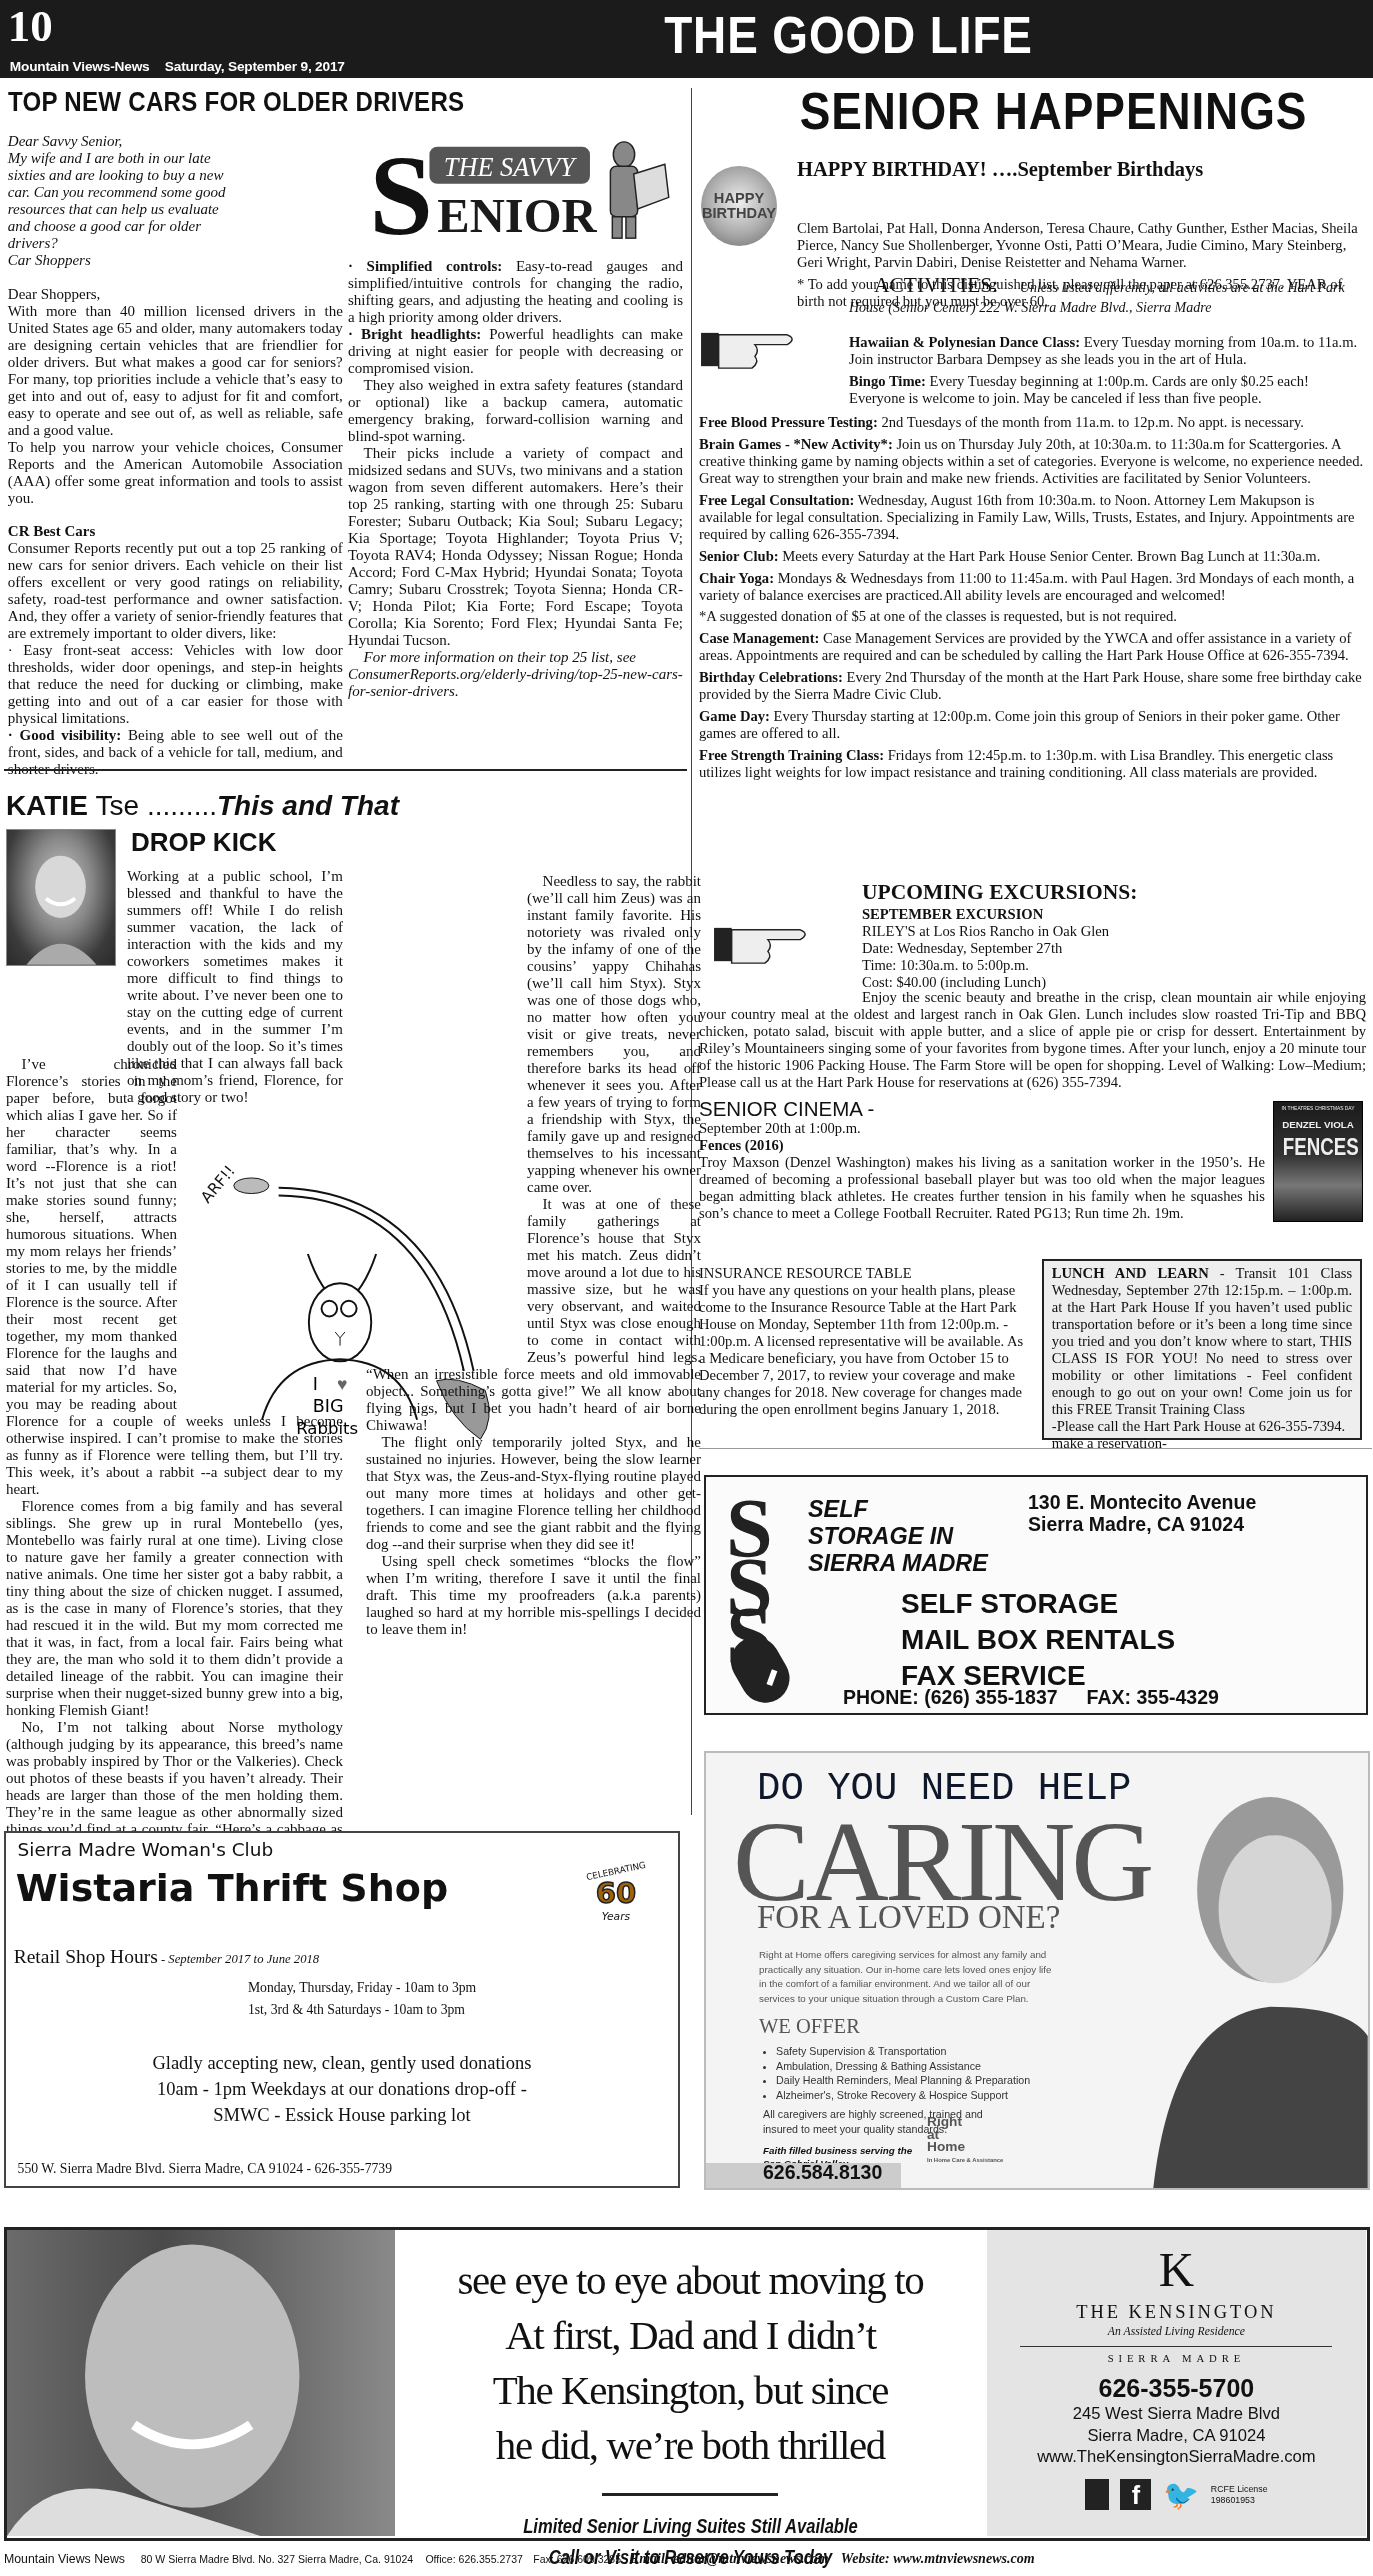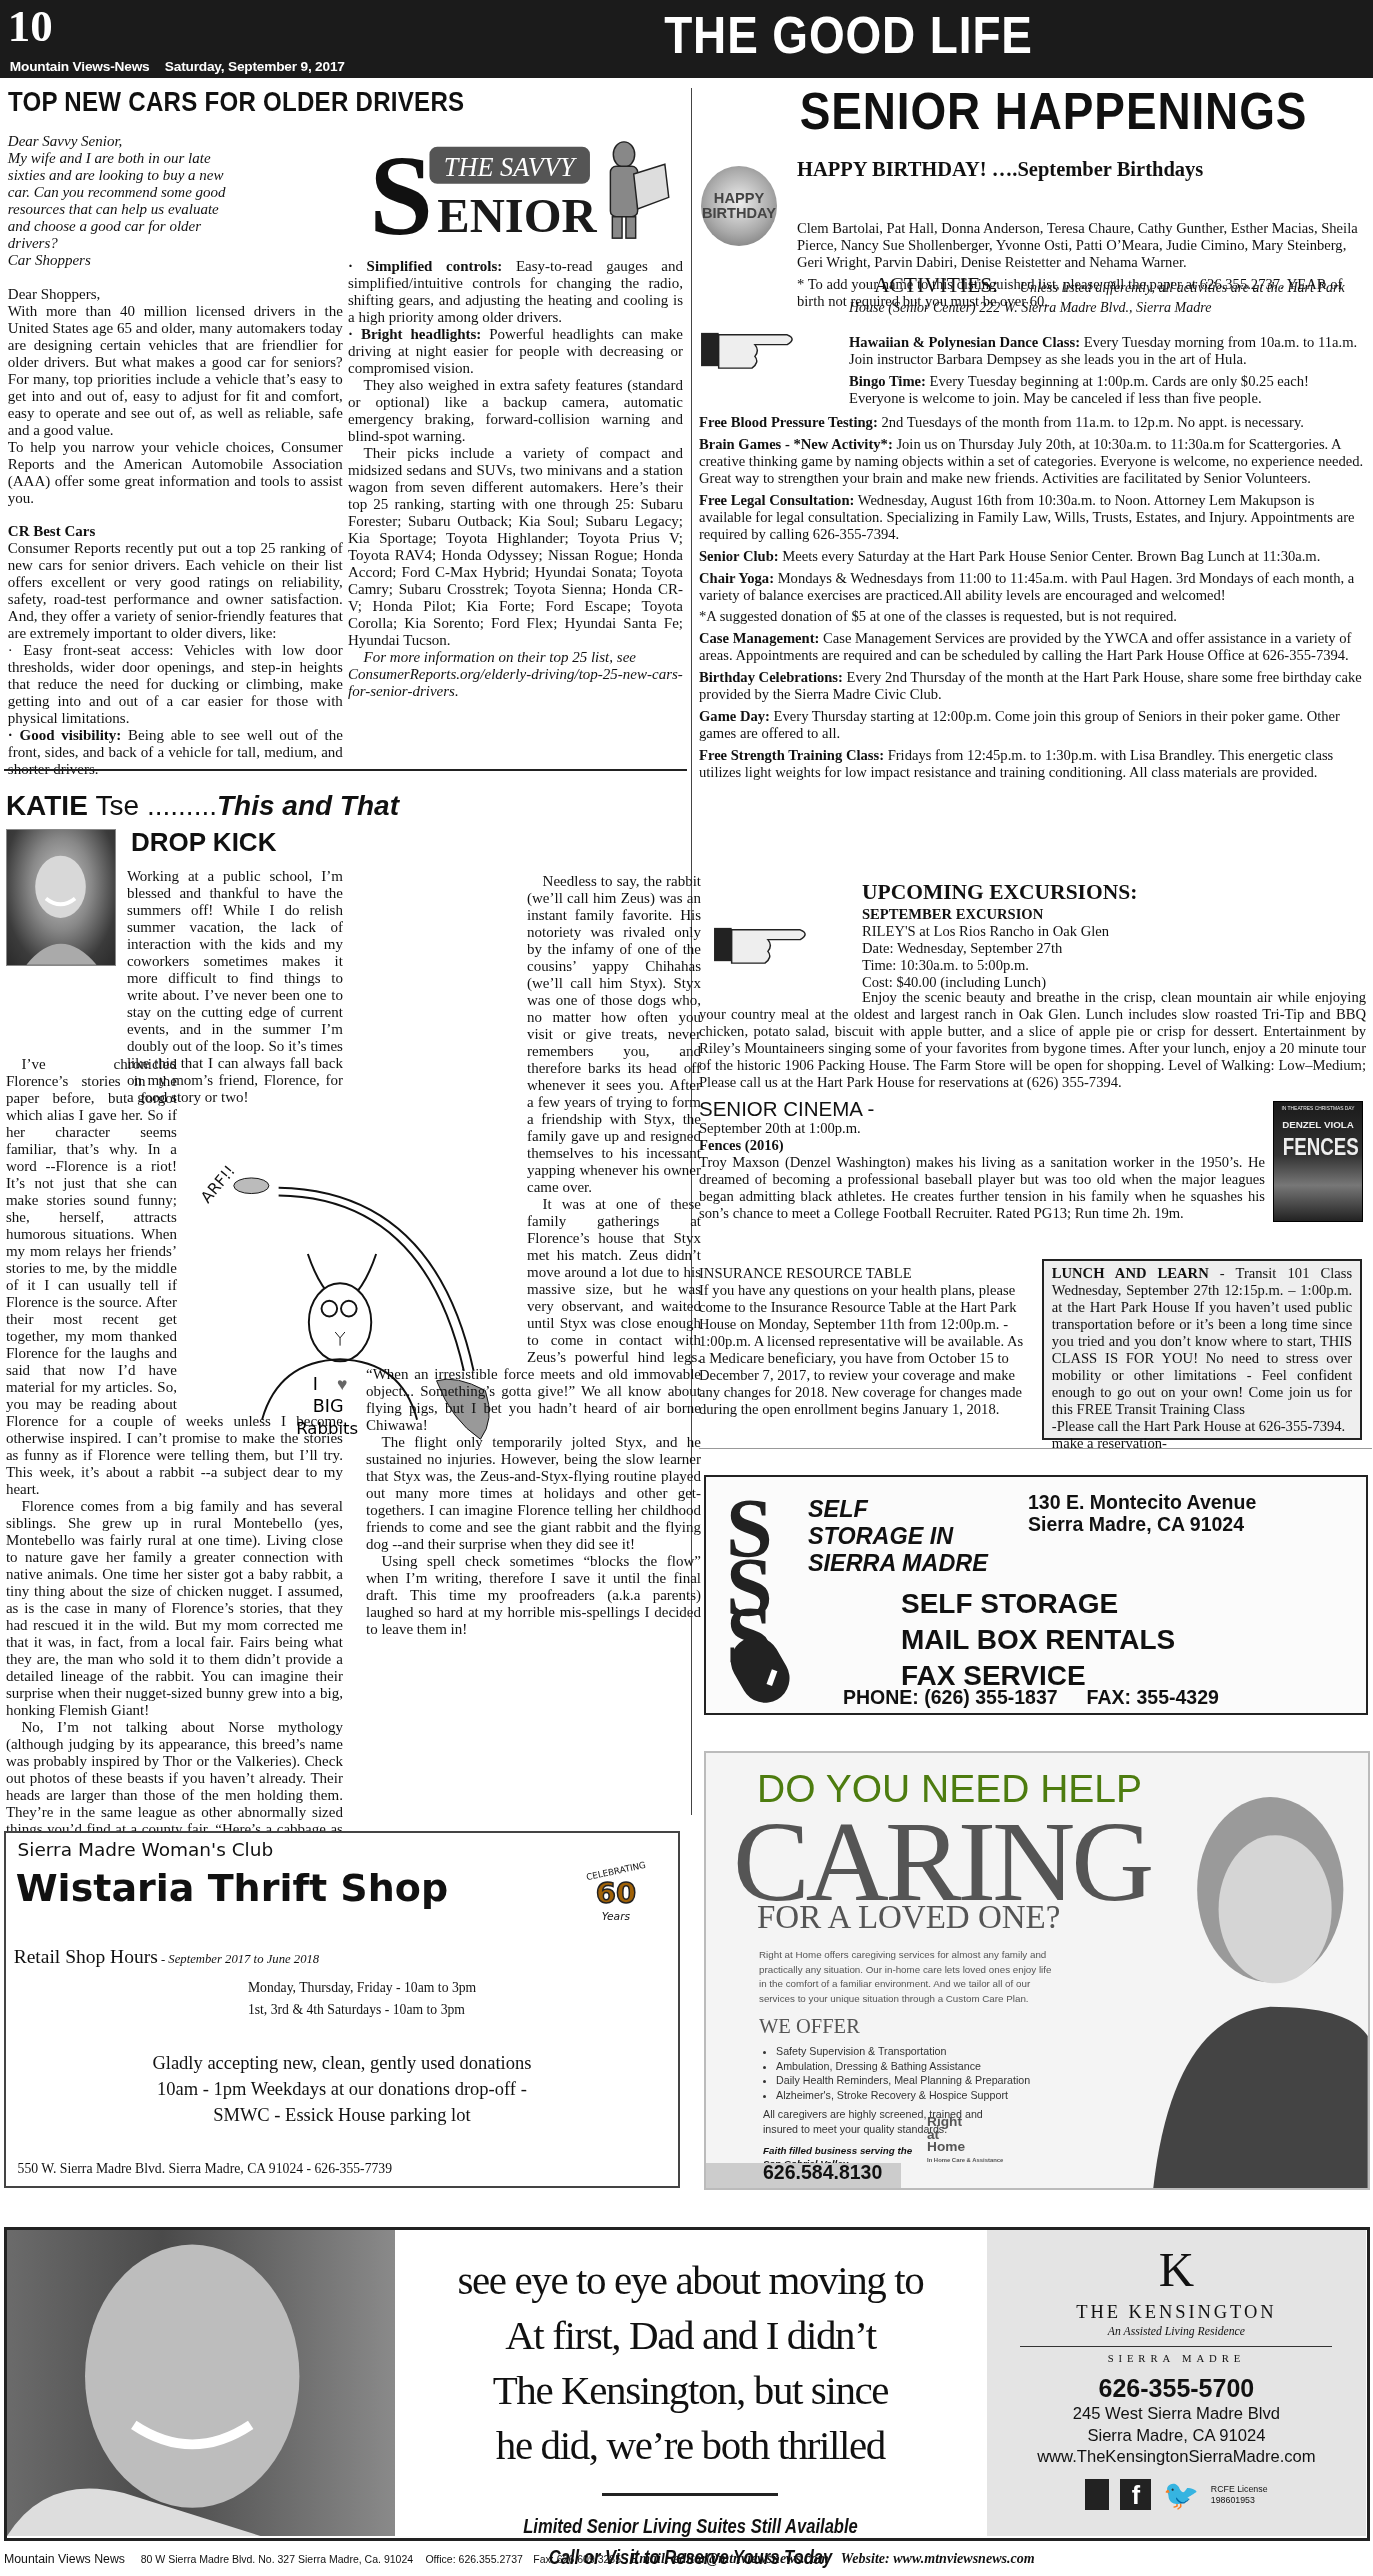--- a/index.html
+++ b/index.html
@@ -276,21 +276,21 @@
 </div>
 
 <div id="caring-ad" class="abs">
   <div class="abs" style="right:0;top:9.8px;width:215px;height:425px;">
     <svg width="215" height="425" viewBox="0 0 220 436">
       <ellipse cx="120" cy="130" rx="75" ry="95" fill="#9a9a9a"></ellipse>
       <ellipse cx="125" cy="150" rx="58" ry="76" fill="#d5d5d5"></ellipse>
       <path d="M0 436 Q20 260 120 250 Q200 250 220 280 V436z" fill="#444"></path>
     </svg>
   </div>
-  <div class="abs" style="left:51px;top:13.7px;font-family:Liberation Sans, sans-serif;font-size:39px;color:#4d7c0f;">DO YOU NEED HELP</div>
+  <div class="abs" style="left:51px;top:13.7px;font-family:Liberation Mono, monospace;font-size:39px;color:#0f172a;">DO YOU NEED HELP</div>
   <div class="abs" style="left:27px;top:43px;font-family:'Liberation Serif',serif;font-size:115px;color:#555;letter-spacing:-3.9px;">CARING</div>
   <div class="abs" style="left:51px;top:146px;font-family:'Liberation Serif',serif;font-size:33px;color:#555;">FOR A LOVED ONE?</div>
   <div class="abs" style="left:53px;top:195px;width:302px;font-family:'Liberation Sans',sans-serif;font-size:9.8px;line-height:14.6px;color:#555;">Right at Home offers caregiving services for almost any family and practically any situation. Our in-home care lets loved ones enjoy life in the comfort of a familiar environment. And we tailor all of our services to your unique situation through a Custom Care Plan.</div>
   <div class="abs" style="left:53px;top:262px;font-family:'Liberation Serif',serif;font-size:20.5px;color:#555;">WE OFFER</div>
   <ul class="abs" style="left:70px;top:291px;font-family:'Liberation Sans',sans-serif;font-size:10.7px;line-height:14.6px;color:#333;">
     <li>Safety Supervision &amp; Transportation</li>
     <li>Ambulation, Dressing &amp; Bathing Assistance</li>
     <li>Daily Health Reminders, Meal Planning &amp; Preparation</li>
     <li>Alzheimer's, Stroke Recovery &amp; Hospice Support</li>
   </ul>

